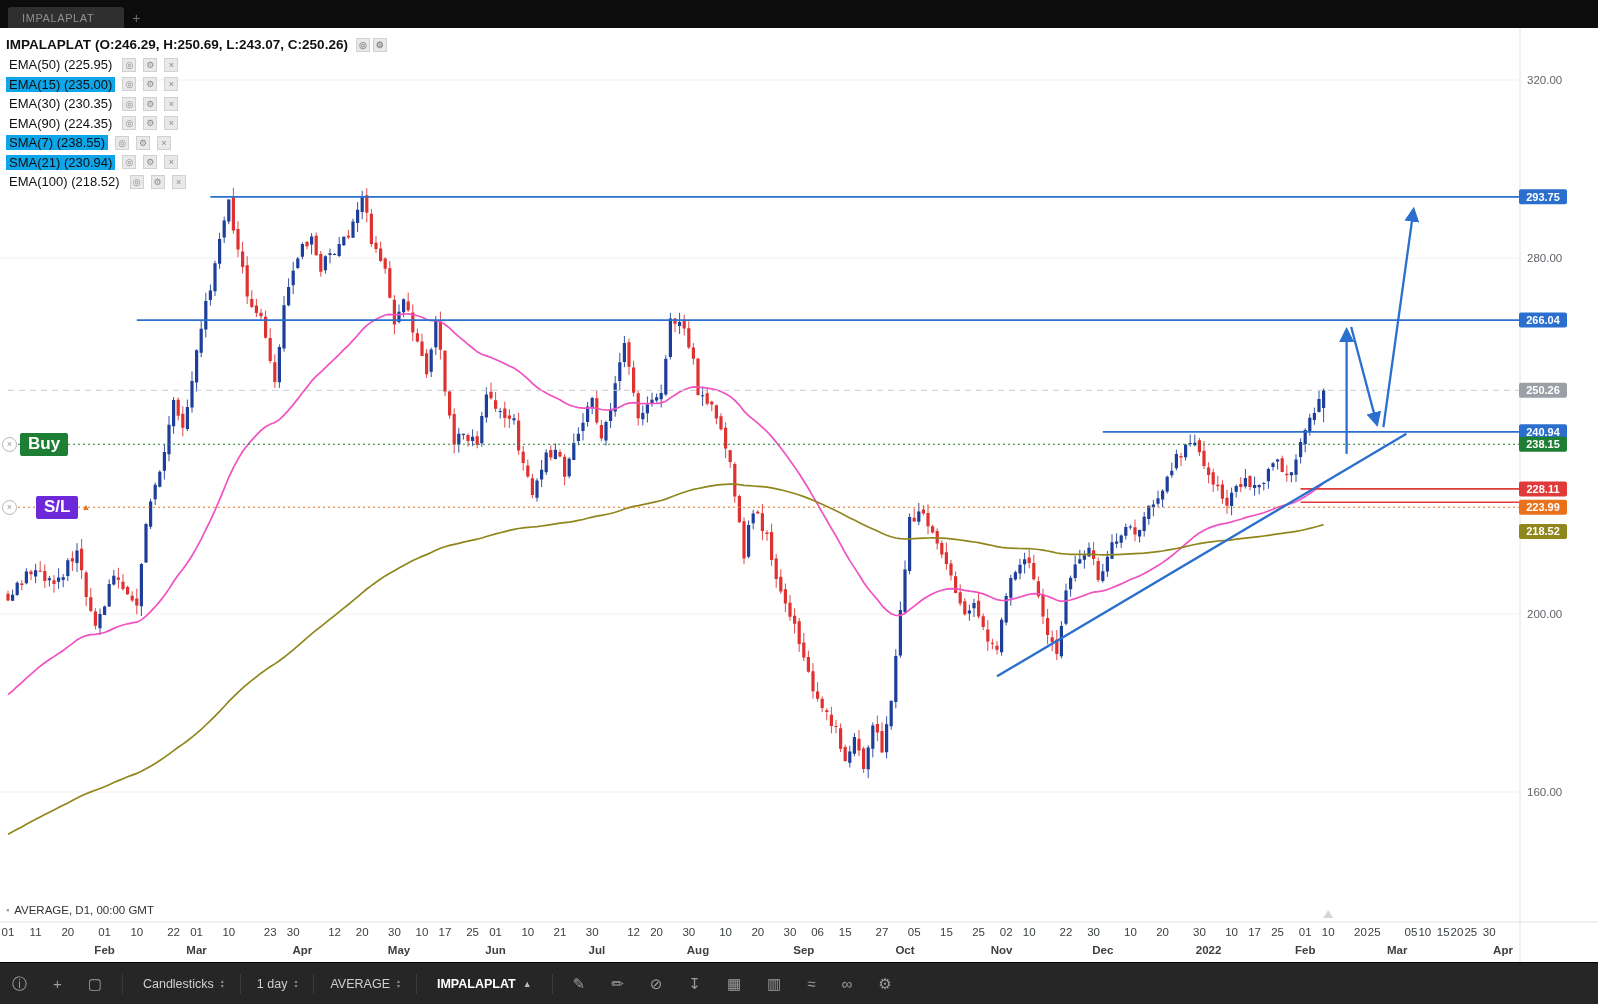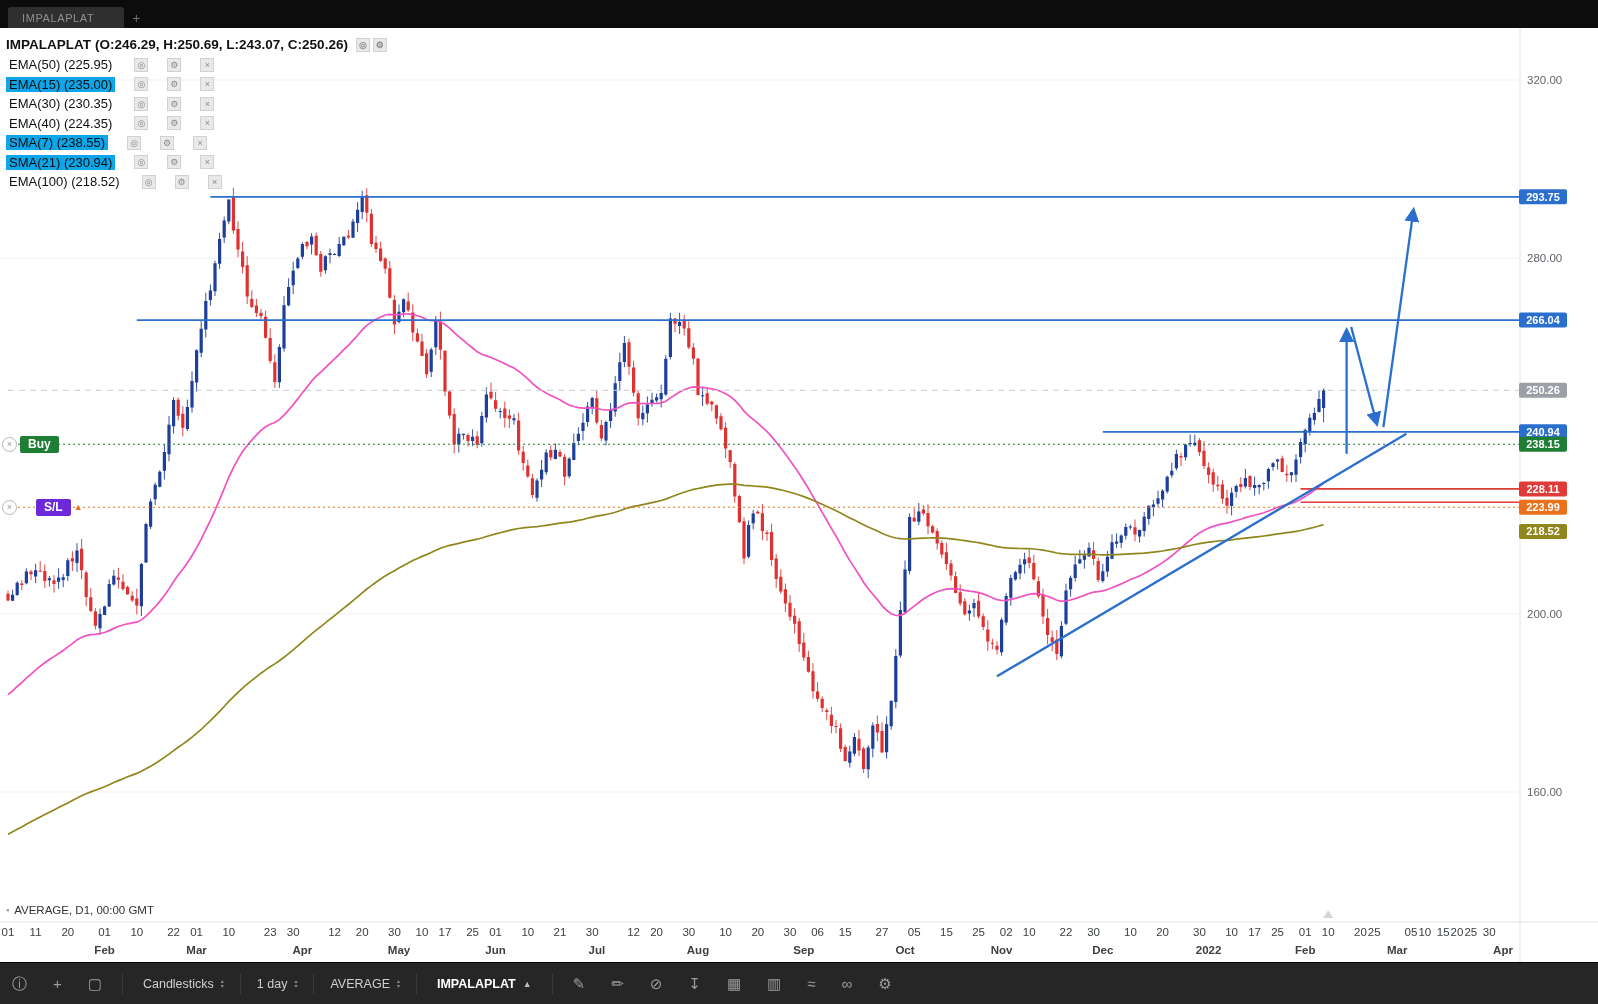--- a/index.html
+++ b/index.html
@@ -16,32 +16,32 @@
   
   #chart{position:absolute;top:28px;left:0;width:1598px;height:934px;background:#fff;}
   #chart-svg{position:absolute;top:0;left:0;}
   svg text{font-family:"Liberation Sans",sans-serif;}
 
   
   #legend{position:absolute;top:6px;left:6px;z-index:5;}
   .legend-title{display:flex;align-items:center;gap:4px;font-size:13.5px;font-weight:bold;
     color:#101010;height:21px;}
   .legend-title .ohlc{font-weight:bold;text-align:center;}
-  .legend-row{display:flex;align-items:center;gap:18px;height:19.5px;font-size:13px;color:#101010;}
+  .legend-row{display:flex;align-items:center;gap:6px;height:19.5px;font-size:13px;color:#101010;}
   .legend-label{padding:0 3px;}
   .legend-label.hl{background:#0ea5e9;}
   .chip{width:14px;height:14px;background:#e9e9e9;border:1px solid #d1d1d1;color:#8a8a8a;
     font-size:9px;line-height:12px;display:inline-flex;align-items:center;justify-content:center;
     box-sizing:border-box;margin-left:1px;}
 
   
   .badge-row{position:absolute;left:2px;display:flex;align-items:center;gap:3px;z-index:6;height:18px;}
   .badge-close{width:13px;height:13px;border-radius:50%;border:1px solid #b5b5b5;color:#9a9a9a;
     background:#fff;font-size:9px;line-height:11px;display:inline-flex;align-items:center;justify-content:center;}
-  .badge{color:#fff;font-size:12px;font-weight:bold;padding:1px 8px 2px;border-radius:2px;}
+  .badge{color:#fff;font-size:17px;font-weight:bold;padding:1px 8px 2px;border-radius:2px;}
   .badge.buy{background:#1e7e34;}
   .badge.sl{background:#6d28d9;margin-left:16px;}
   .sl-marker{color:#e8711a;font-size:9px;}
 
   .chart-footer{position:absolute;left:6px;top:876px;display:flex;align-items:center;gap:5px;
     font-size:11.5px;color:#333;z-index:5;}
   .finfo-icon{color:#9a9a9a;font-size:9px;}
 
   
   #toolbar{position:absolute;bottom:0;left:0;right:0;height:42px;background:#262626;
@@ -231,21 +231,21 @@
             <span class="chip">⚙</span>
             <span class="chip">×</span>
           </div>
           <div class="legend-row">
             <span class="legend-label">EMA(30) (230.35)</span>
             <span class="chip">◎</span>
             <span class="chip">⚙</span>
             <span class="chip">×</span>
           </div>
           <div class="legend-row">
-            <span class="legend-label">EMA(40) (224.35)</span>
+            <span class="legend-label">EMA(90) (224.35)</span>
             <span class="chip">◎</span>
             <span class="chip">⚙</span>
             <span class="chip">×</span>
           </div>
           <div class="legend-row">
             <span class="legend-label hl">SMA(7) (238.55)</span>
             <span class="chip">◎</span>
             <span class="chip">⚙</span>
             <span class="chip">×</span>
           </div>

